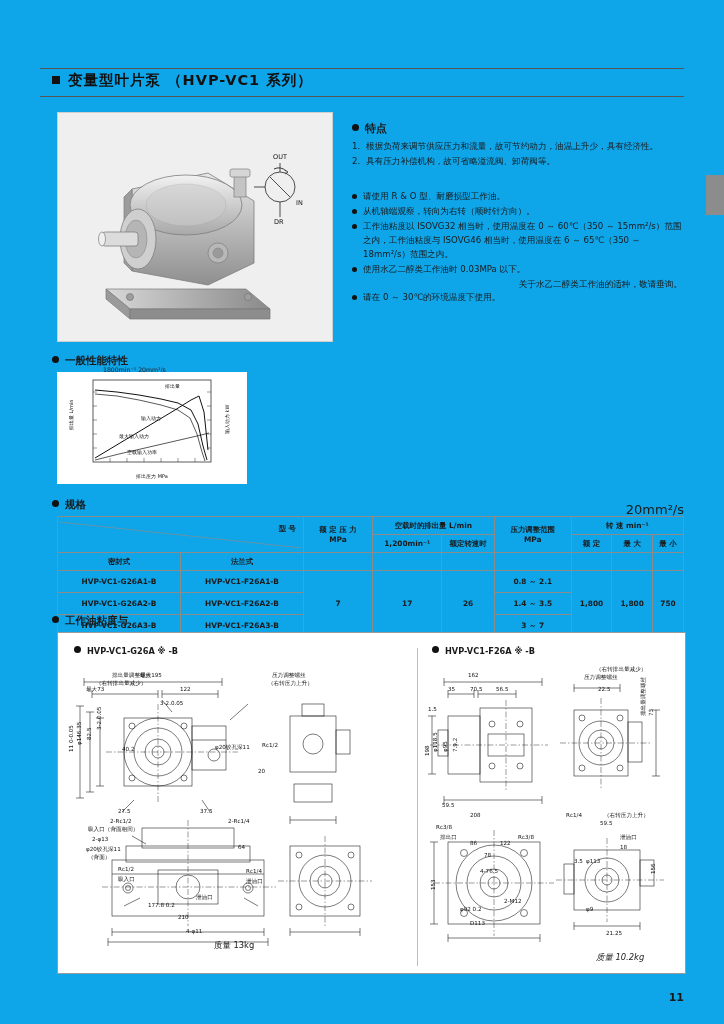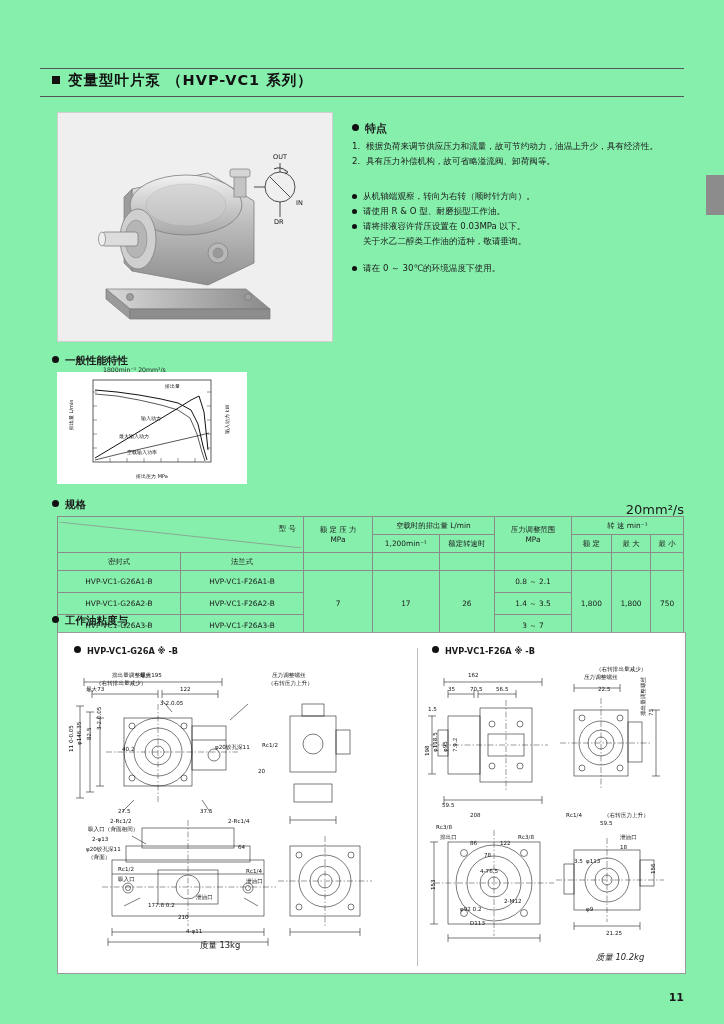--- a/index.html
+++ b/index.html
@@ -1,17 +1,17 @@
 <!DOCTYPE html>
 <html><head>
 <meta charset="utf-8">
 <style>
   html,body{margin:0;padding:0;background:#ffffff;}
   body{width:724px;height:1024px;font-family:"DejaVu Sans","Liberation Sans",sans-serif;color:#1a1a1a;}
-  .page{position:relative;width:724px;height:1024px;overflow:hidden;background:#86efac;}
+  .page{position:relative;width:724px;height:1024px;overflow:hidden;background:#0ea5e9;}
 
   
   .head-rule{position:absolute;left:40px;top:68px;width:644px;height:1px;background:#555;}
   .head-rule2{position:absolute;left:40px;top:96px;width:644px;height:1px;background:#555;}
   .page-title{position:absolute;left:52px;top:71px;font-size:14.5px;font-weight:bold;letter-spacing:1px;color:#111;}
   .page-title .sq{display:inline-block;width:8px;height:8px;background:#111;margin-right:8px;vertical-align:1px;}
   .tab-mark{position:absolute;right:0;top:175px;width:18px;height:40px;background:#8c8c8c;}
 
   
   .photo{position:absolute;left:57px;top:112px;width:274px;height:228px;background:#efefef;border:1px solid #cfcfcf;}
@@ -20,33 +20,33 @@
   
   .feat-head{position:absolute;left:352px;top:121px;font-size:11px;font-weight:bold;}
   .dot{display:inline-block;width:7px;height:7px;border-radius:50%;background:#111;margin-right:6px;vertical-align:1px;}
   .feat-list{position:absolute;left:352px;top:140px;width:322px;font-size:8.6px;line-height:1.55;}
   .feat-list .num{display:flex;margin-bottom:2px;}
   .feat-list .num .n{width:14px;flex:0 0 14px;}
   .feat-list .num .t{flex:1;}
   .bullets{position:absolute;left:352px;top:190px;width:330px;font-size:8.6px;line-height:1.62;}
   .bullets .b{position:relative;padding-left:11px;margin-bottom:1px;}
   .bullets .b:before{content:"";position:absolute;left:0;top:4px;width:5px;height:5px;border-radius:50%;background:#111;}
-  .bullets .sub{position:relative;padding-left:11px;margin-bottom:13px;}
+  .bullets .sub{position:relative;padding-left:11px;margin-bottom:0;text-align:right;}
 
   
   .sec{position:absolute;font-size:10.5px;font-weight:bold;}
 
   
   .chartbox{position:absolute;left:57px;top:372px;width:190px;height:112px;}
   .chart-note{position:absolute;left:103px;top:366px;font-size:6.2px;color:#222;}
 
   
   .unit-note{position:absolute;right:40px;top:502px;font-size:13px;}
   table.spec{position:absolute;left:57px;top:516px;width:627px;border-collapse:collapse;font-size:7.4px;}
-  table.spec td,table.spec th{border:1px solid #8b8b8b;text-align:center;vertical-align:middle;padding:2px 1px;font-weight:normal;}
+  table.spec td,table.spec th{border:1px solid #8b8b8b;text-align:center;vertical-align:middle;padding:2px 1px;font-weight:bold;}
   table.spec .hrow td{height:13px;}
   .tl-cell{position:relative;height:26px;}
   .tl-cell .diag{position:absolute;left:0;top:0;width:100%;height:100%;}
   .tl-cell .a{position:absolute;right:6px;top:2px;}
 
   
   .dimpanel{position:absolute;left:57px;top:632px;width:627px;height:340px;border:1px solid #9a9a9a;background:#fff;}
   .dim-title{position:absolute;font-size:8.2px;font-weight:bold;}
   .vline{position:absolute;top:648px;left:417px;width:1px;height:318px;background:#bdbdbd;}
   .mass{position:absolute;font-size:8.4px;}
@@ -133,23 +133,24 @@
     <div class="num">
         <span class="n">1.</span>
         <span class="t">根据负荷来调节供应压力和流量，故可节约动力，油温上升少，具有经济性。</span>
       </div>
     <div class="num">
         <span class="n">2.</span>
         <span class="t">具有压力补偿机构，故可省略溢流阀、卸荷阀等。</span>
       </div>
   </div>
   <div class="bullets">
+    <div class="b">请使用 R &amp; O 型、耐磨损型工作油。</div>
     <div class="b">从机轴端观察，转向为右转（顺时针方向）。</div>
-    <div class="b">请使用 R &amp; O 型、耐磨损型工作油。</div>
-    <div class="b">请将排液容许背压设置在 0.03MPa 以下。</div>
+    <div class="b">工作油粘度以 ISOVG32 相当时，使用温度在 0 ～ 60℃（350 ～ 15mm²/s）范围之内，工作油粘度与 ISOVG46 相当时，使用温度在 6 ～ 65℃（350 ～ 18mm²/s）范围之内。</div>
+    <div class="b">使用水乙二醇类工作油时 0.03MPa 以下。</div>
     <div class="sub">关于水乙二醇类工作油的适种，敬请垂询。</div>
     <div class="b">请在 0 ～ 30℃的环境温度下使用。</div>
   </div>
 
   <div class="sec" style="left:52px;top:354px;"><span class="dot"></span><span>一般性能特性</span></div>
   <div class="chart-note">1800min⁻¹  20mm²/s</div>
   <div class="chartbox">
     <svg width="190" height="112" viewBox="0 0 190 112">
       <rect x="0" y="0" width="190" height="112" fill="#fff"></rect>
 
@@ -393,21 +394,21 @@
   <div class="dl" style="left:118px;top:866px;">Rc1/2</div>
   <div class="dl" style="left:118px;top:876px;">吸入口</div>
   <div class="dl" style="left:246px;top:868px;">Rc1/4</div>
   <div class="dl" style="left:246px;top:878px;">泄油口</div>
   <div class="dl" style="left:238px;top:844px;">64</div>
   <div class="dl" style="left:148px;top:902px;">177.8 0.2</div>
   <div class="dl" style="left:178px;top:914px;">210</div>
   <div class="dl" style="left:196px;top:894px;">泄油口</div>
   <div class="dl" style="left:186px;top:928px;">4-φ11</div>
 
-  <div class="mass" style="left:200px;top:940px;">质量 13kg</div>
+  <div class="mass" style="left:214px;top:940px;">质量 13kg</div>
 
   <div style="position:absolute;left:424px;top:660px;width:256px;height:300px;">
     <svg width="256" height="300" viewBox="0 0 256 300">
       <g stroke="#222" fill="none" stroke-width="0.6">
 
         <line x1="20" y1="22" x2="118" y2="22"></line>
           <line x1="20" y1="18" x2="20" y2="26"></line>
           <line x1="118" y1="18" x2="118" y2="26"></line>
         <line x1="24" y1="34" x2="50" y2="34"></line>
           <line x1="24" y1="30" x2="24" y2="38"></line>

